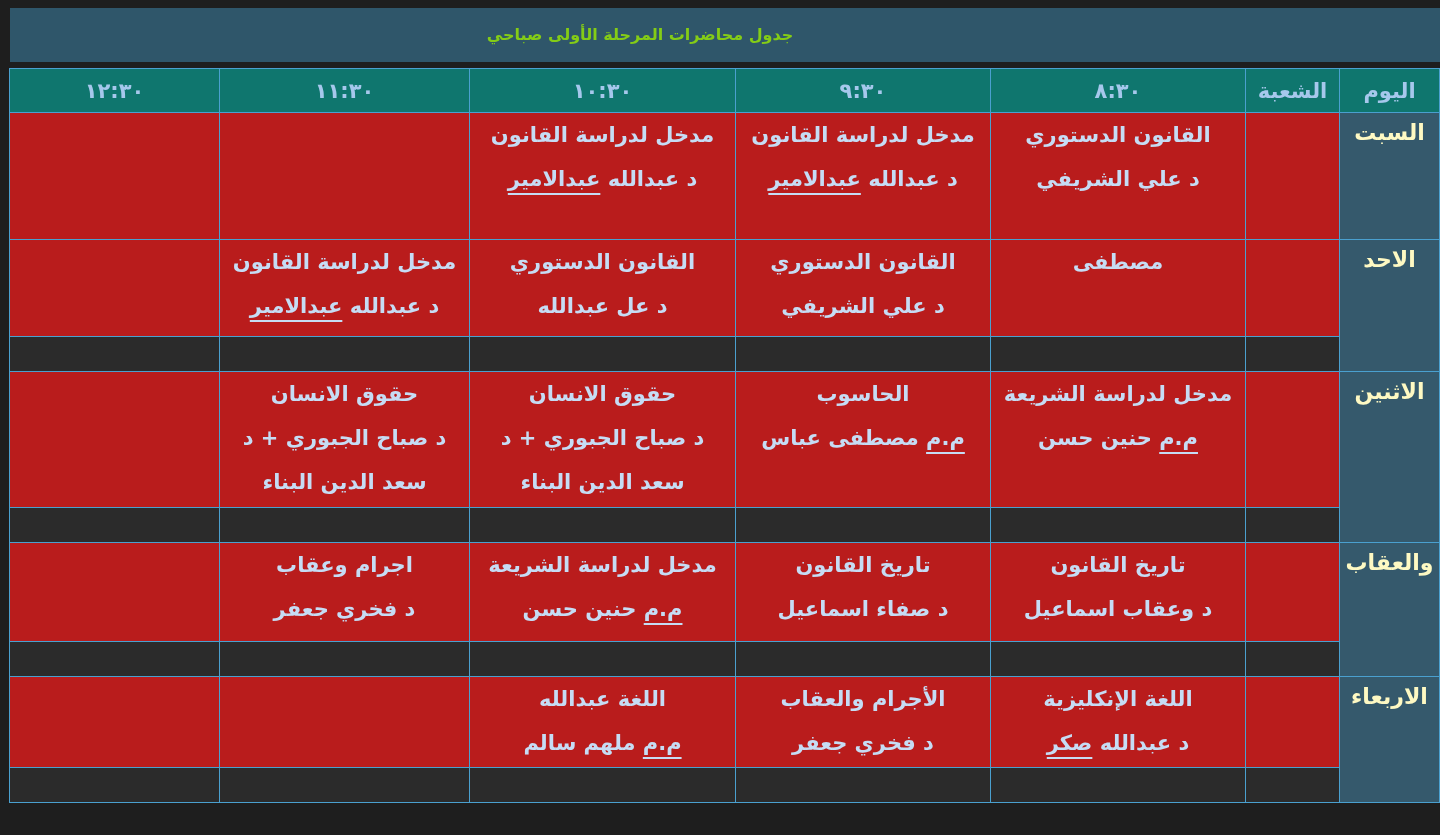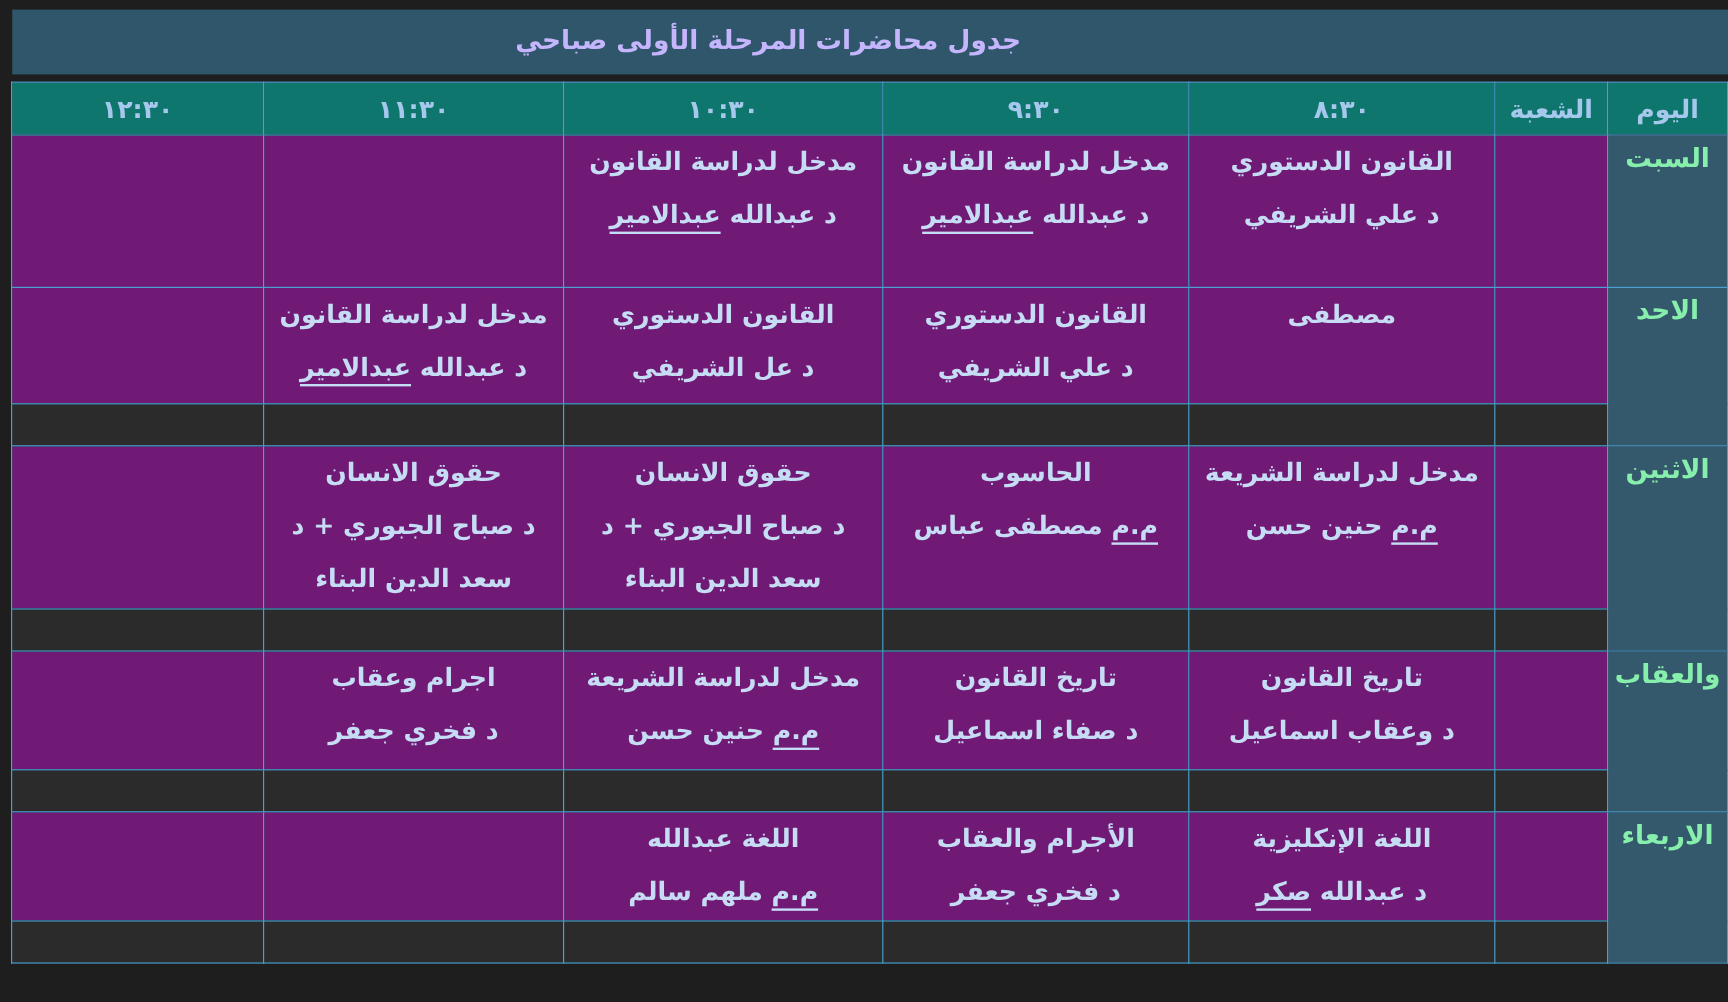--- a/index.html
+++ b/index.html
@@ -19,22 +19,22 @@
   .title-bar {
     height: 54px;
     background: #2f566a;
     margin-bottom: 6px;
     text-align: center;
     padding-right: 170px;
     box-sizing: border-box;
   }
   .title-bar span {
     line-height: 54px;
-    font-size: 22px;
-    color: #c4b5fd;
+    font-size: 16px;
+    color: #84cc16;
     letter-spacing: 0.5px;
   }
   table.schedule {
     border-collapse: collapse;
     table-layout: fixed;
     width: 100%;
   }
   table.schedule td, table.schedule th {
     border: 1px solid #4aa0cf;
     padding: 0;
@@ -43,29 +43,29 @@
   thead tr { height: 44px; }
   thead th {
     background: #0f766e;
     color: #a6c8ec;
     font-size: 21px;
     font-weight: 700;
     text-align: center;
   }
   .day-cell {
     background: #35596c;
-    color: #86efac;
+    color: #fef9c3;
     font-size: 22px;
     text-align: center;
     vertical-align: top;
     padding-top: 8px;
     line-height: 40px;
   }
   .section-cell, .slot-cell {
-    background: #701a75;
+    background: #b91c1c;
     vertical-align: top;
     text-align: center;
     padding-top: 6px;
   }
   .gap-cell { background: #2b2b2b; }
   .row-gap { height: 35px; }
   .row-0 { height: 127px; }
   .row-1 { height: 97px; }
   .row-2 { height: 136px; }
   .row-3 { height: 99px; }
@@ -137,21 +137,21 @@
         <td class="section-cell"></td>
         <td class="slot-cell">
           <div class="course">مصطفى</div>
         </td>
         <td class="slot-cell">
           <div class="course">القانون الدستوري</div>
           <div class="instructor">د علي الشريفي</div>
         </td>
         <td class="slot-cell">
           <div class="course">القانون الدستوري</div>
-          <div class="instructor">د عل الشريفي</div>
+          <div class="instructor">د عل عبدالله</div>
         </td>
         <td class="slot-cell">
           <div class="course">مدخل لدراسة القانون</div>
           <div class="instructor">د عبدالله <span class="sq">عبدالامير</span></div>
         </td>
         <td class="slot-cell"></td>
       </tr>
       <tr class="row-gap">
         <td class="gap-cell"></td>
         <td class="gap-cell"></td>

